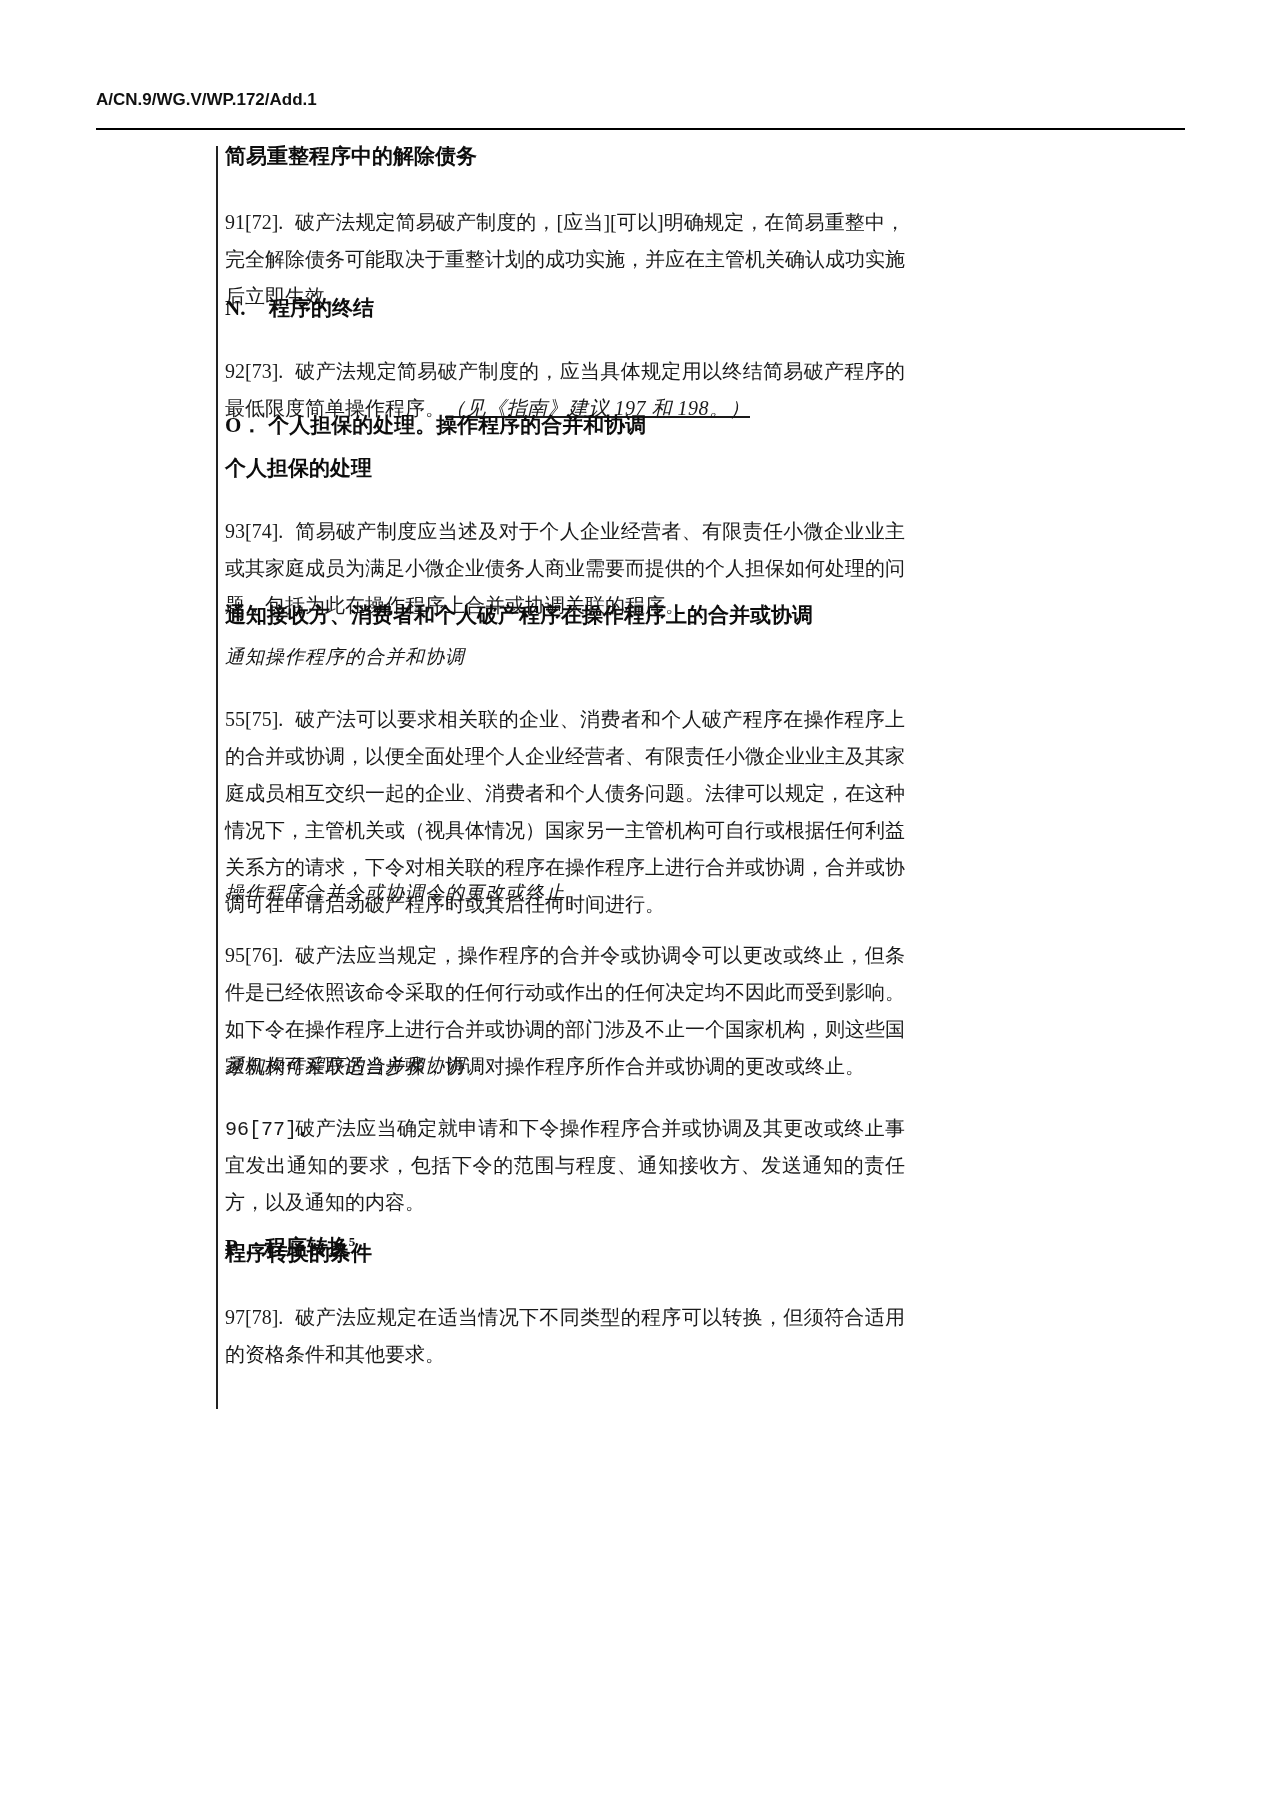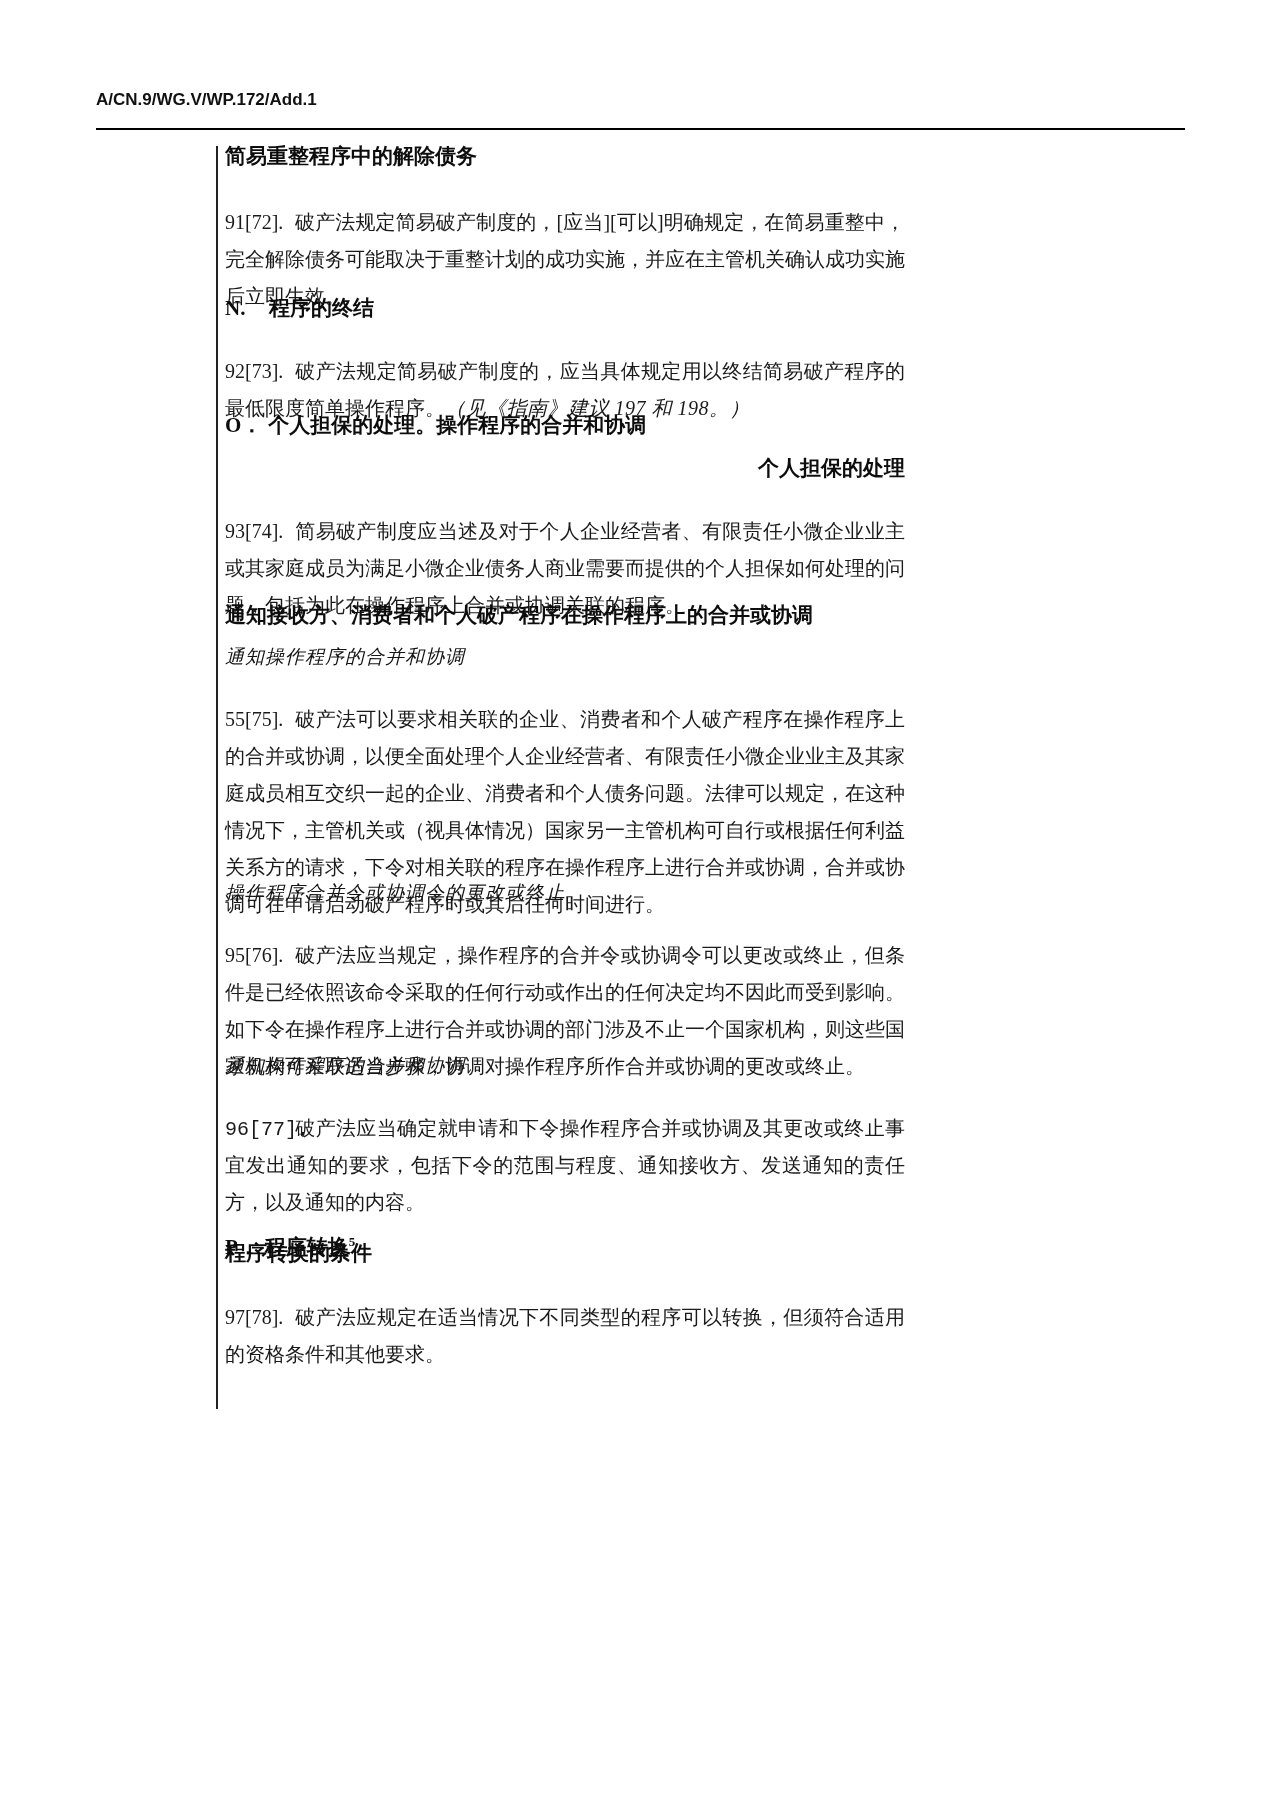--- a/index.html
+++ b/index.html
@@ -43,30 +43,30 @@
   .h-bold {
     font-size: 21px; line-height: 27px; font-weight: bold; color: #0d0d0d;
   }
   .h-section .letter { display: inline-block; }
   .h-section .letter.wide { width: 44px; }
   .h-section .letter.tight { margin-right: 6px; }
   .h-italic {
     font-size: 19px; line-height: 25px; font-style: italic;
     letter-spacing: 1px; color: #141414;
   }
-  .ref-italic { font-style: italic; letter-spacing: 0.5px; }
+  .ref-italic { font-style: italic; letter-spacing: 0.5px; text-decoration: underline; }
   sup.fn-ref { font-size: 13px; vertical-align: super; line-height: 0; font-weight: bold; }
 
   
   .b-h1      { top: 143px; }
   .b-p91     { top: 184px; }
   .b-secN    { top: 295px; }
   .b-p92     { top: 333px; }
   .b-secO    { top: 412px; }
-  .b-sub1    { top: 455px; text-align: right; }
+  .b-sub1    { top: 455px; }
   .b-p93     { top: 493px; }
   .b-sub2    { top: 602px; }
   .b-it1     { top: 644px; }
   .b-p94     { top: 681px; }
   .b-it2     { top: 880px; }
   .b-p95     { top: 917px; }
   .b-it3     { top: 1053px; }
   .b-p96     { top: 1091px; font-family: Liberation Mono, monospace; }
   .b-secP    { top: 1194px; margin-top: 40px; }
   .b-sub3    { top: 1240px; }

